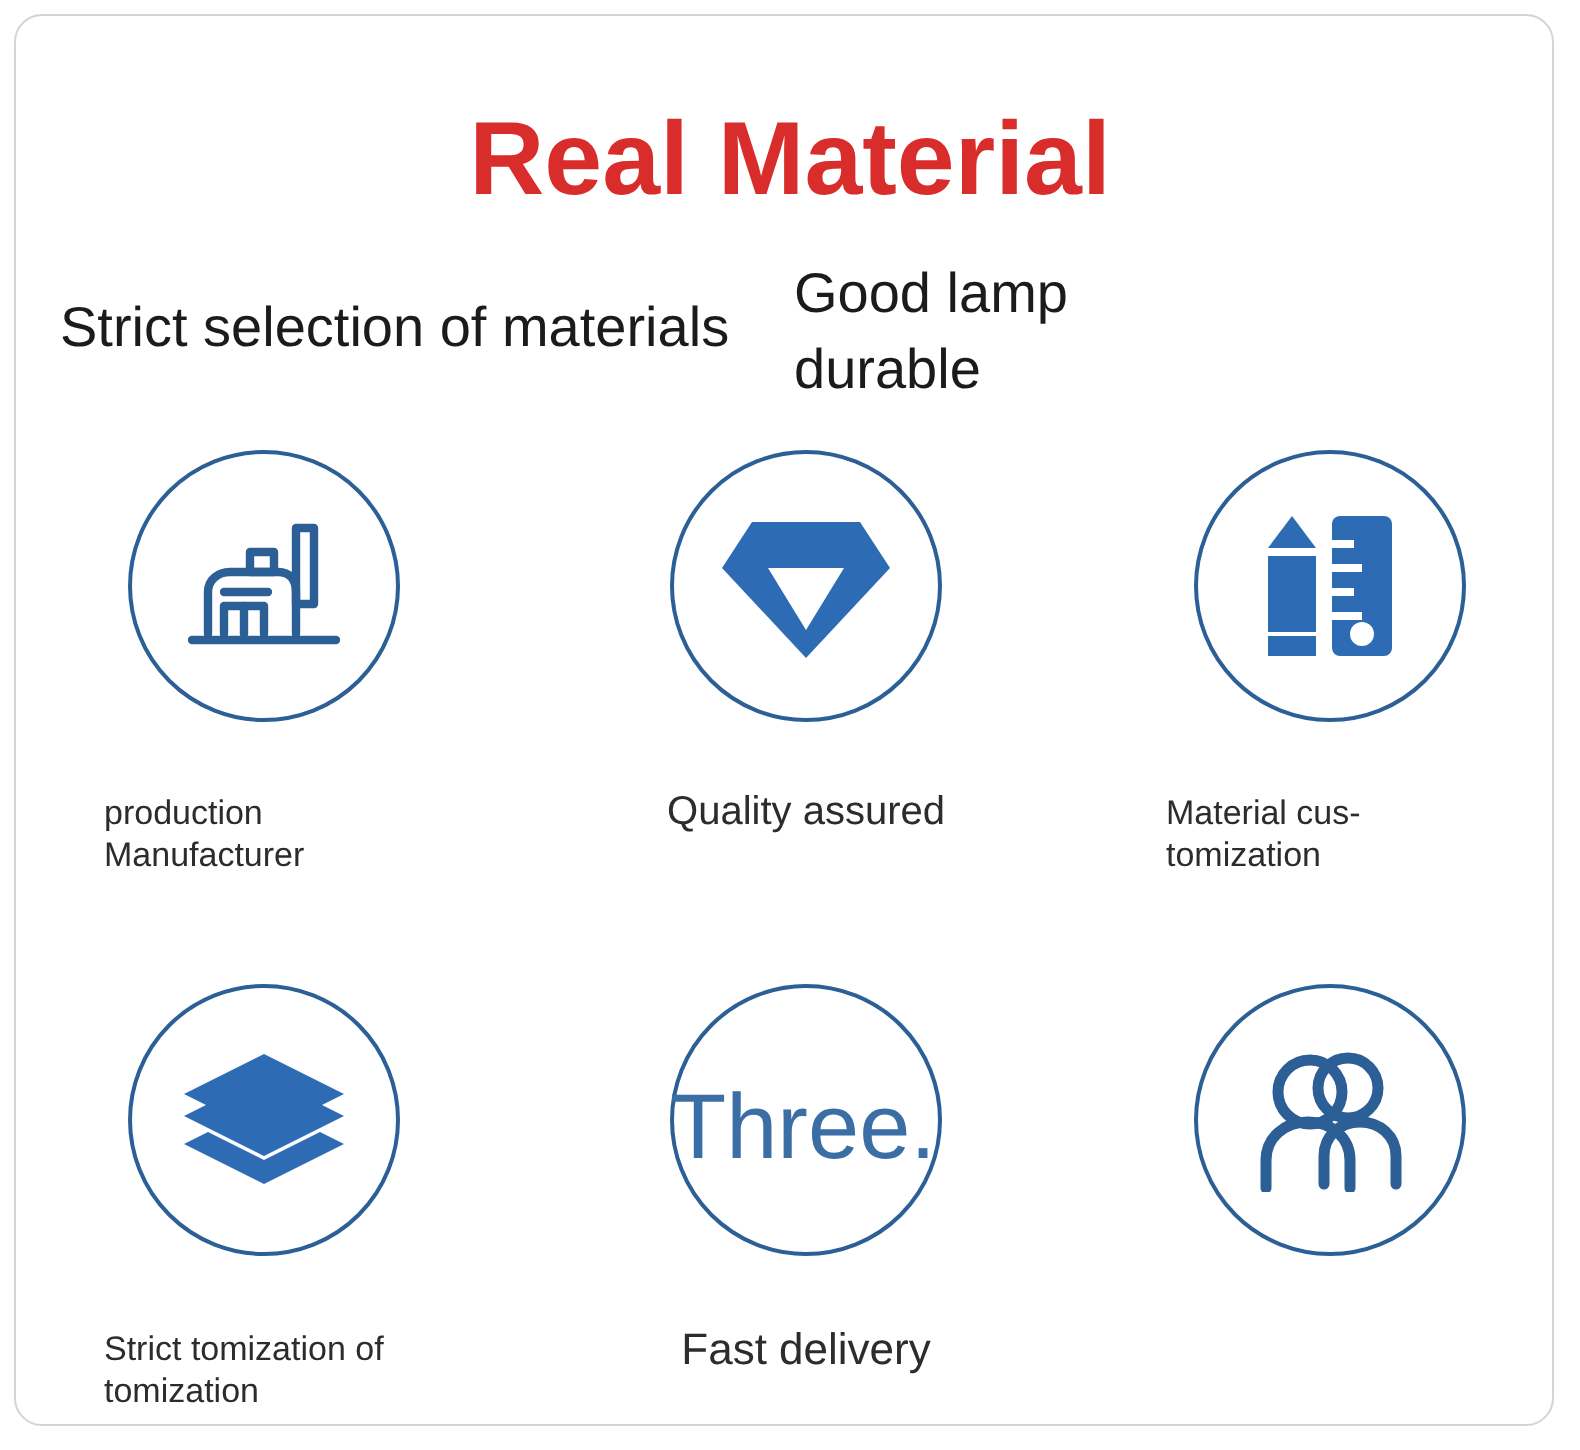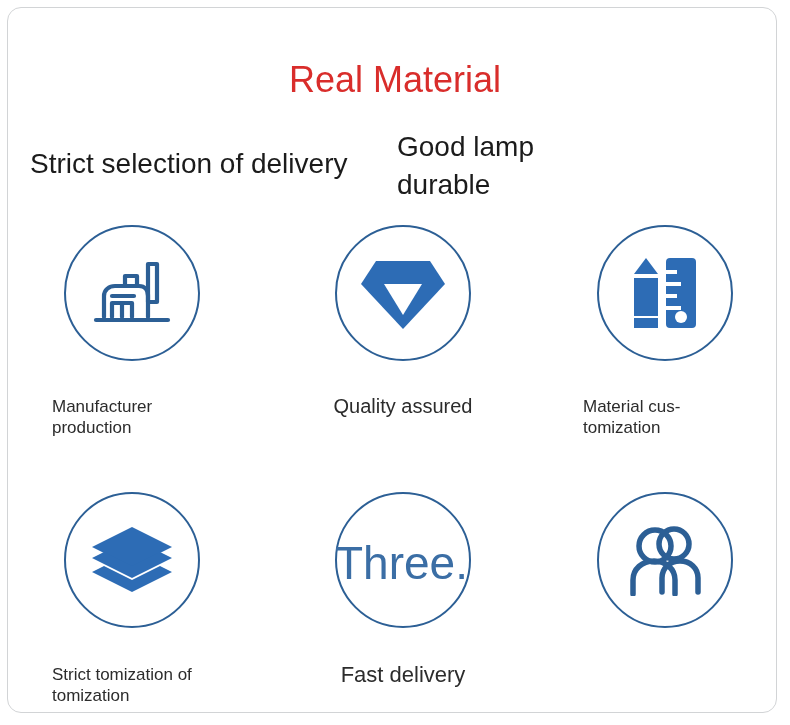--- a/index.html
+++ b/index.html
@@ -30,25 +30,26 @@
     background: #ffffff;
   }
 
   
   .title {
     position: absolute;
     left: 0;
     top: 50px;
     width: 790px;
     text-align: center;
-    font-size: 36px;
+    font-size: 52px;
     line-height: 60px;
     color: #d92d2b;
     letter-spacing: 0px;
     white-space: nowrap;
+    font-weight: bold;
   }
   .subtitle-a {
     position: absolute;
     left: 30px;
     top: 146px;
     font-size: 28px;
     line-height: 36px;
     color: #1b1b1b;
     white-space: nowrap;
   }
@@ -128,21 +129,21 @@
   }
 </style>
 </head>
 <body>
 
 <div class="page">
   <div class="frame"></div>
 
   <div class="title">Real Material</div>
 
-  <div class="subtitle-a">Strict selection of delivery</div>
+  <div class="subtitle-a">Strict selection of materials</div>
 
   <div class="subtitle-b">Good lamp durable</div>
 
   <div class="cell cell-r1 cell-c1">
     <div class="circle">
       <span>
         <svg width="80" height="78" viewBox="0 0 80 78" fill="none" stroke="#2c5f95" stroke-width="4.2" stroke-linecap="round" stroke-linejoin="round">
 
           <path d="M56 10 h9 v38 h-9 z"></path>
 
@@ -154,22 +155,22 @@
 
           <path d="M20 63 V49 h20 v14"></path>
           <path d="M30 49 v14"></path>
 
           <path d="M4 66 h72"></path>
         </svg>
       </span>
     </div>
   </div>
   <div class="caption caption-wrap cap-r1 cap-c1">
+    <div>production</div>
     <div>Manufacturer</div>
-    <div>production</div>
   </div>
 
   <div class="cell cell-r1 cell-c2">
     <div class="circle">
       <span>
         <svg width="88" height="80" viewBox="0 0 88 80">
           <path d="M17 8 H71 L86 31 L44 76 L2 31 Z" fill="#2d6cb5"></path>
           <path d="M25 31 L44 62 L63 31 Z" fill="#ffffff"></path>
         </svg>
       </span>

